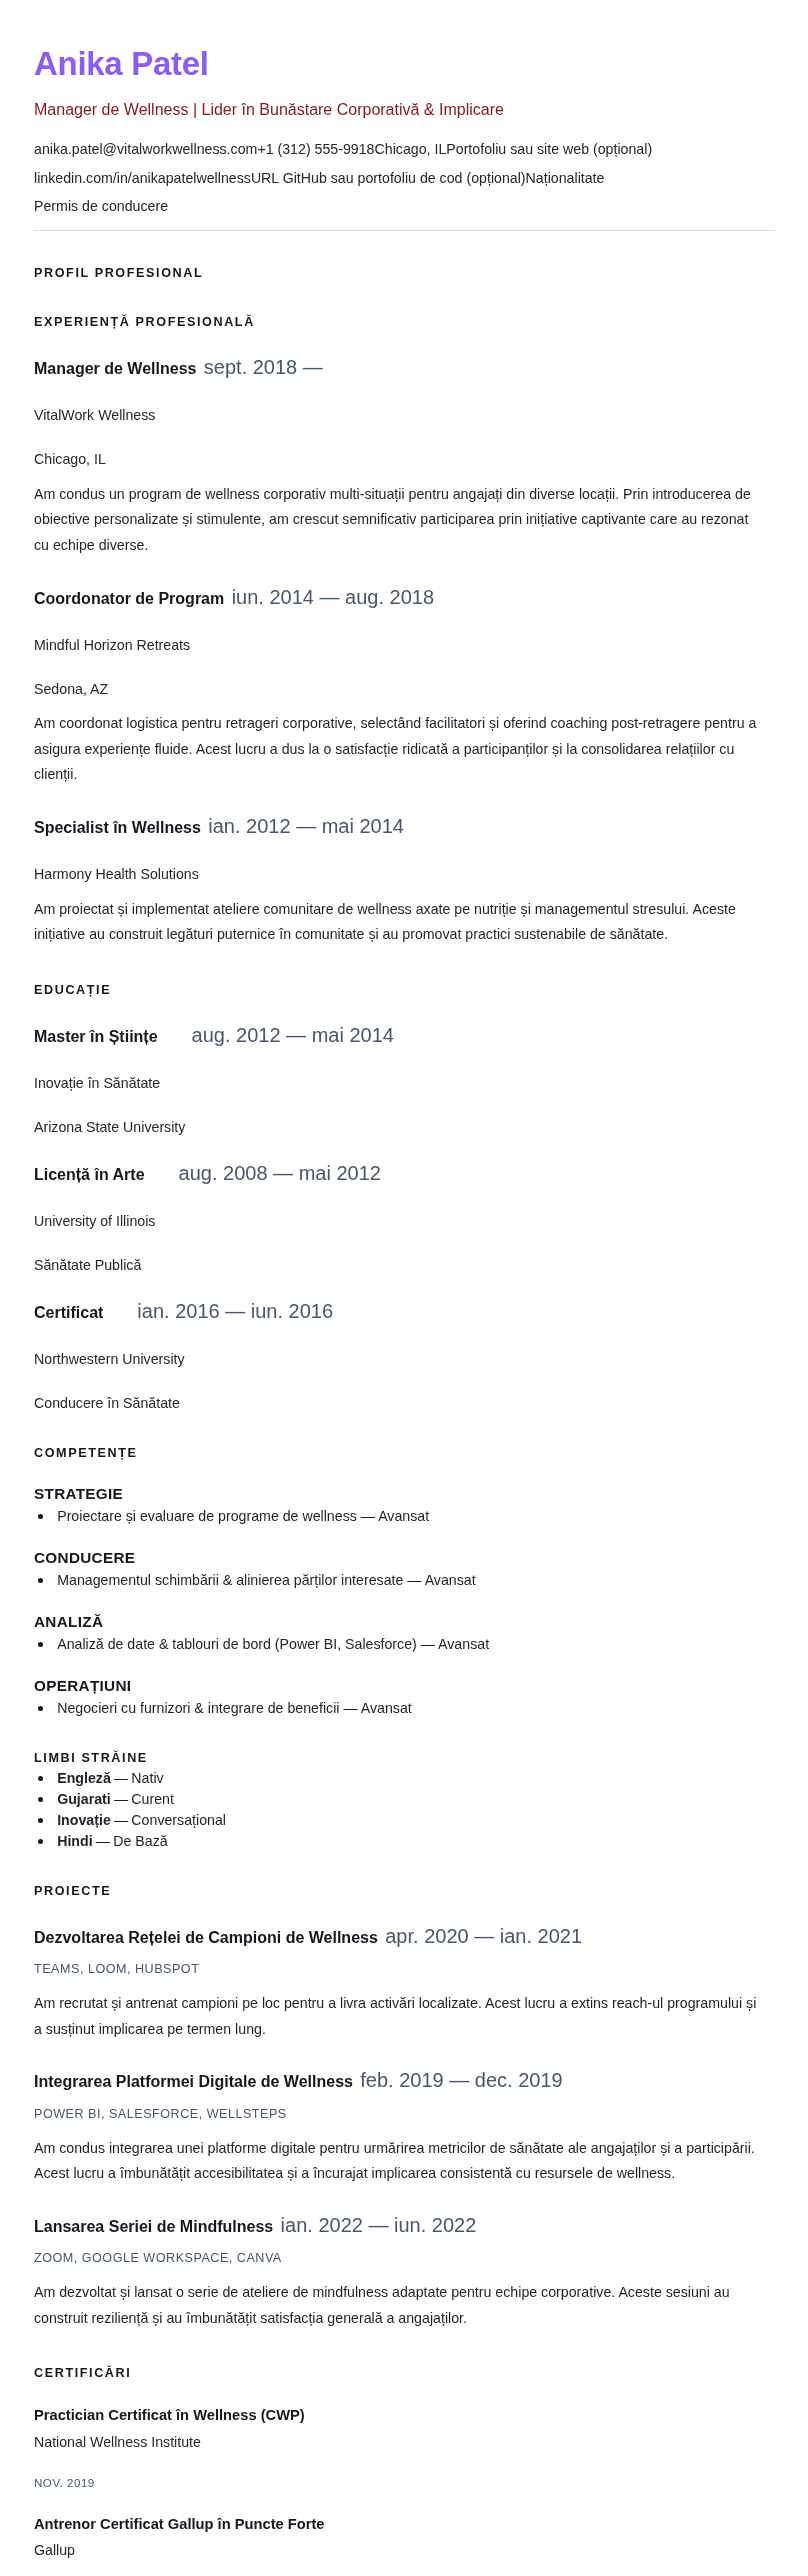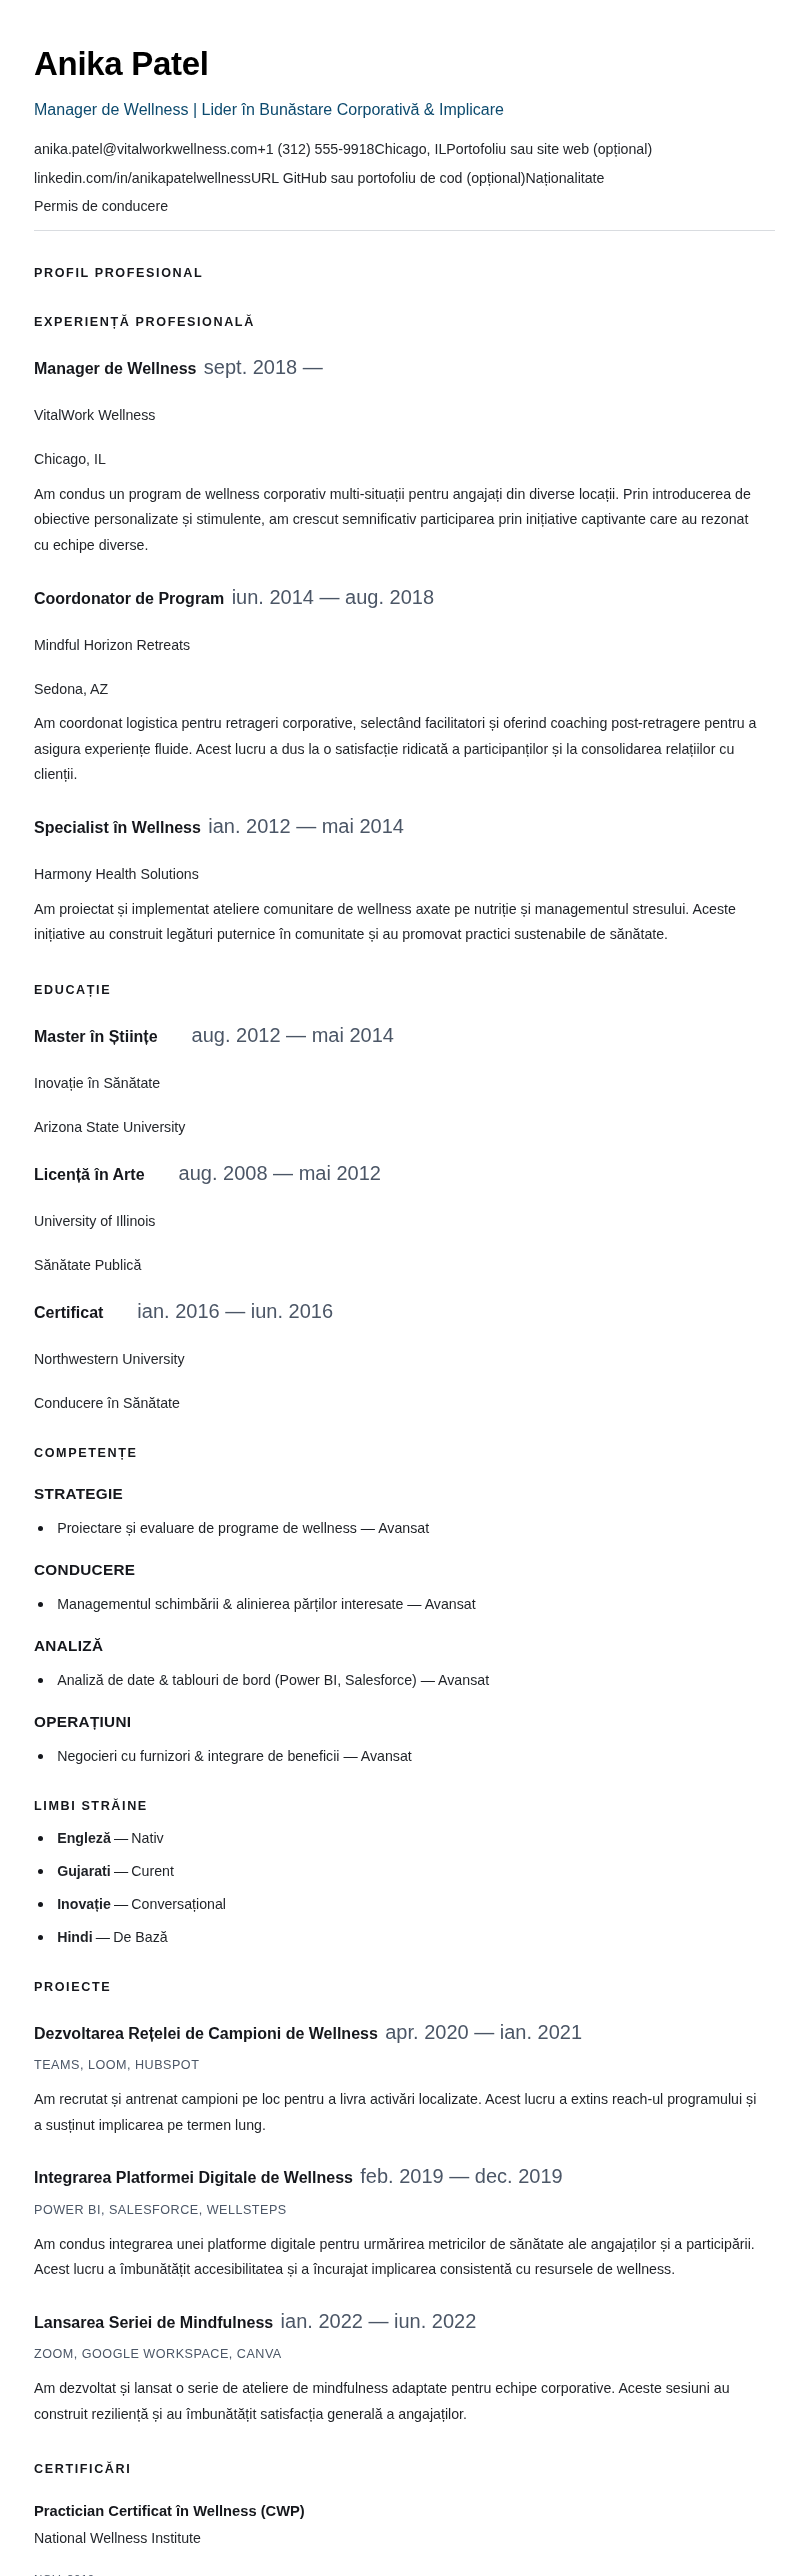--- a/index.html
+++ b/index.html
@@ -5,43 +5,43 @@
 <style>
   * { margin:0; padding:0; box-sizing:border-box; }
   html,body { background:#ffffff; }
   body {
     width:809px;
     min-height:2576px;
     font-family:"Liberation Sans","DejaVu Sans",sans-serif;
     color:#1e2126;
     padding:45px 34px 63px 34px;
   }
-  .name { font-size:33px; font-weight:700; color:#000000; letter-spacing:-0.3px; }
-  .tagline { font-size:16px; color:#0c4a6e; margin-top:18px; }
+  .name { font-size:33px; font-weight:700; color:#8b5cf6; letter-spacing:-0.3px; }
+  .tagline { font-size:16px; color:#7f1d1d; margin-top:18px; }
   .contact-block { margin-top:22px; }
   .contact-line { font-size:14.2px; color:#23262b; margin-top:12.6px; }
   .contact-line:first-child { margin-top:0; }
   .divider { border:none; border-top:1.1px solid #d9dce0; margin-top:16px; }
 
   section { margin-top:35px; }
   .section-title { font-size:12.6px; font-weight:700; color:#15171c; letter-spacing:1.6px; }
 
   .para { font-size:14.2px; line-height:1.8; color:#1e2126; margin-top:19px; max-width:732px; }
 
   .entry { margin-top:27px; }
   .entry-head { font-size:16px; }
   .entry-role { font-size:16px; font-weight:700; color:#15171c; }
   .entry-dates { font-size:20px; font-weight:400; color:#4b5666; margin-left:7.4px; }
   .edu .entry-dates { margin-left:34px; }
   .entry-line { font-size:14.2px; color:#24272c; margin-top:28px; }
   .entry-desc { font-size:14.2px; line-height:1.8; color:#1e2126; margin-top:14.7px; max-width:732px; }
 
   .group-title { font-size:15.3px; font-weight:700; color:#15171c; margin-top:25px; letter-spacing:0.3px; }
   ul { list-style:none; }
-  .bullet-item { display:flex; align-items:flex-start; font-size:14.2px; color:#1e2126; margin-top:17px; }
+  .bullet-item { display:flex; align-items:flex-start; font-size:14.2px; color:#1e2126; margin-top:5px; }
   .dot { flex:0 0 auto; width:5.3px; height:5.3px; border-radius:50%; background:#15171c; margin:6.3px 13.7px 0 4.2px; }
   .lang-name { font-weight:700; }
   .lang-sep { margin:0 3.2px; }
 
   .tools { font-size:12.6px; color:#4b5666; letter-spacing:0.5px; margin-top:14.7px; }
   .cert-name { font-size:14.7px; font-weight:700; color:#15171c; }
   .cert-issuer { font-size:14.2px; color:#24272c; margin-top:10.5px; }
   .cert-date { font-size:11.6px; color:#4b5666; letter-spacing:0.5px; margin-top:26px; }
 </style>
 </head>

